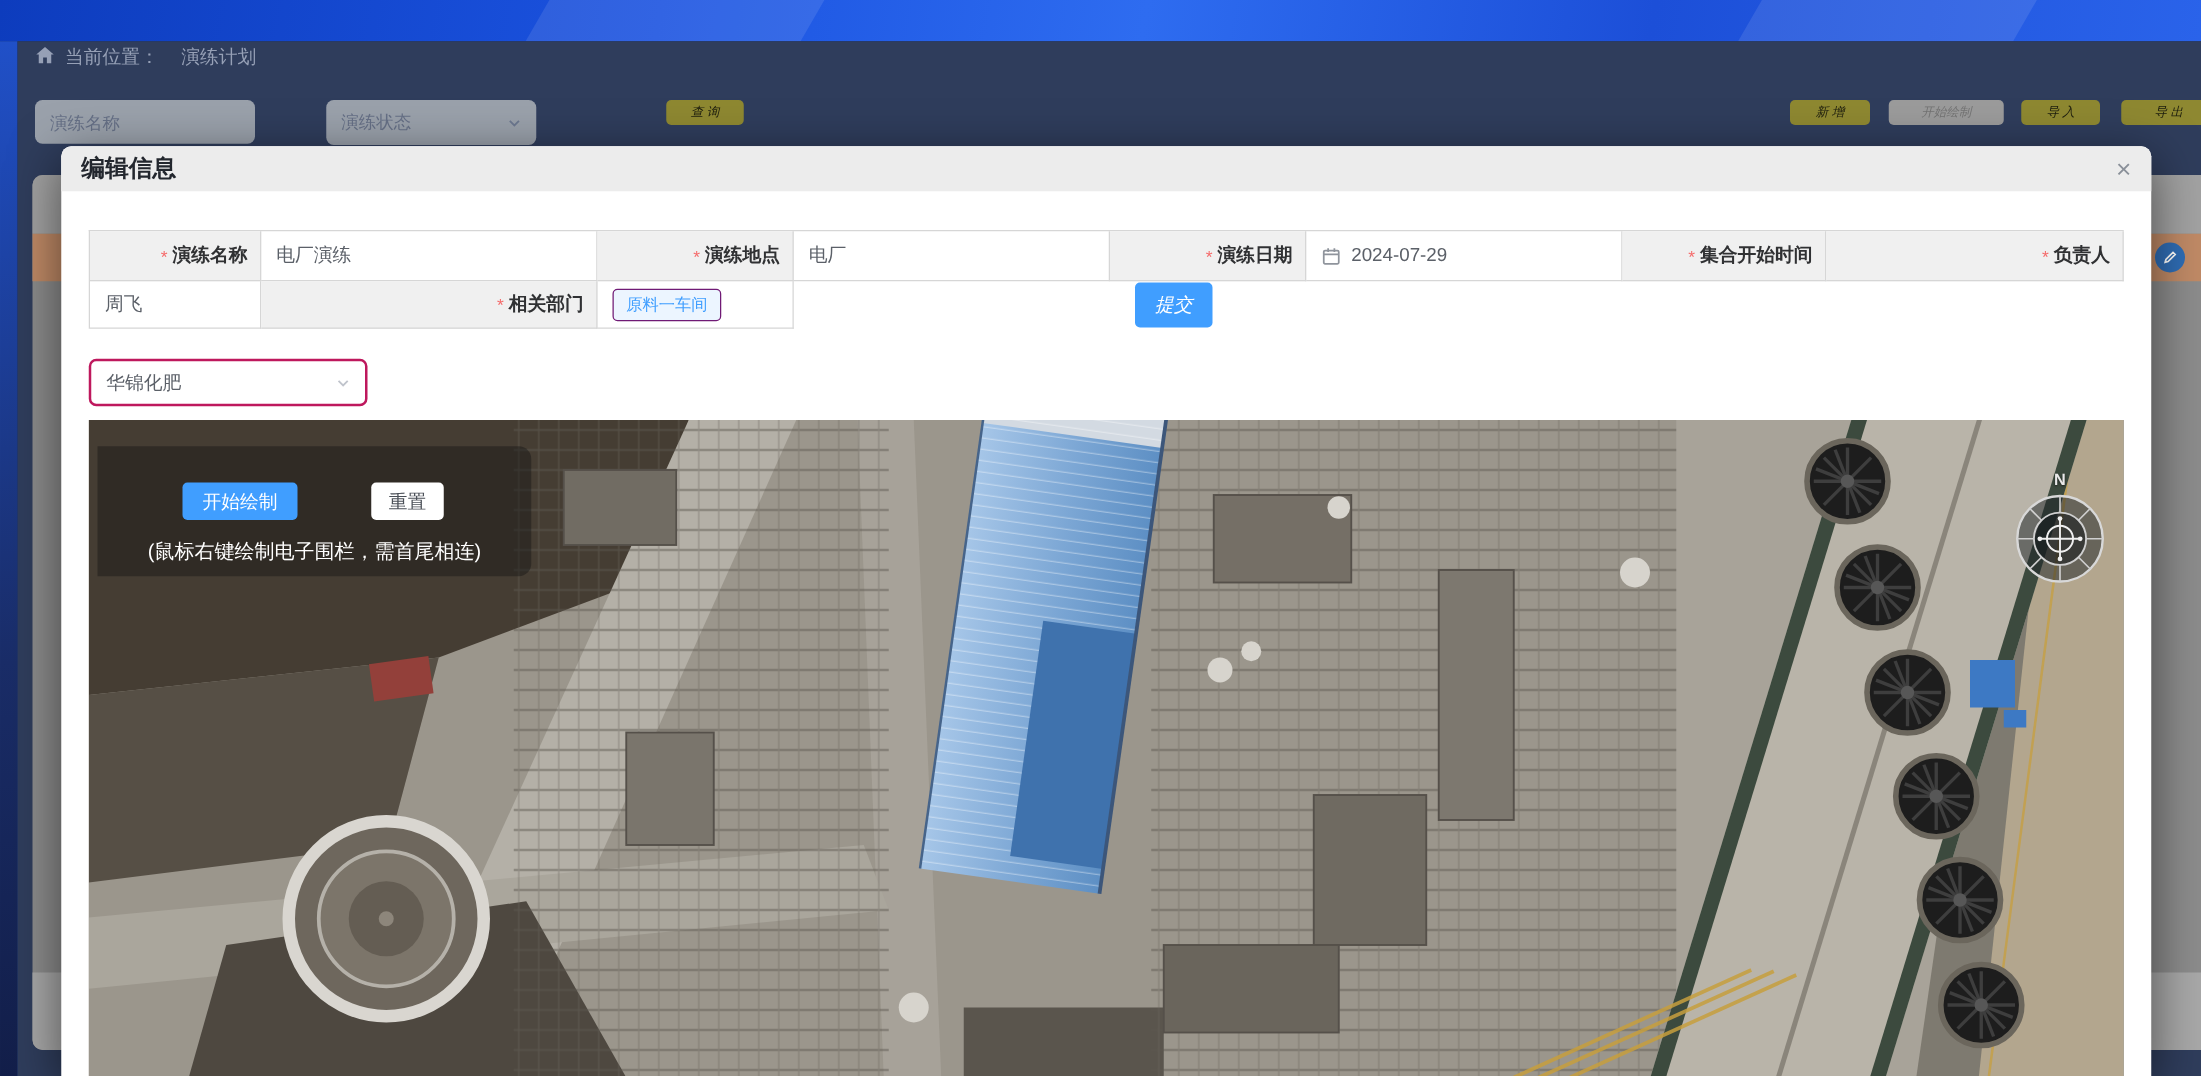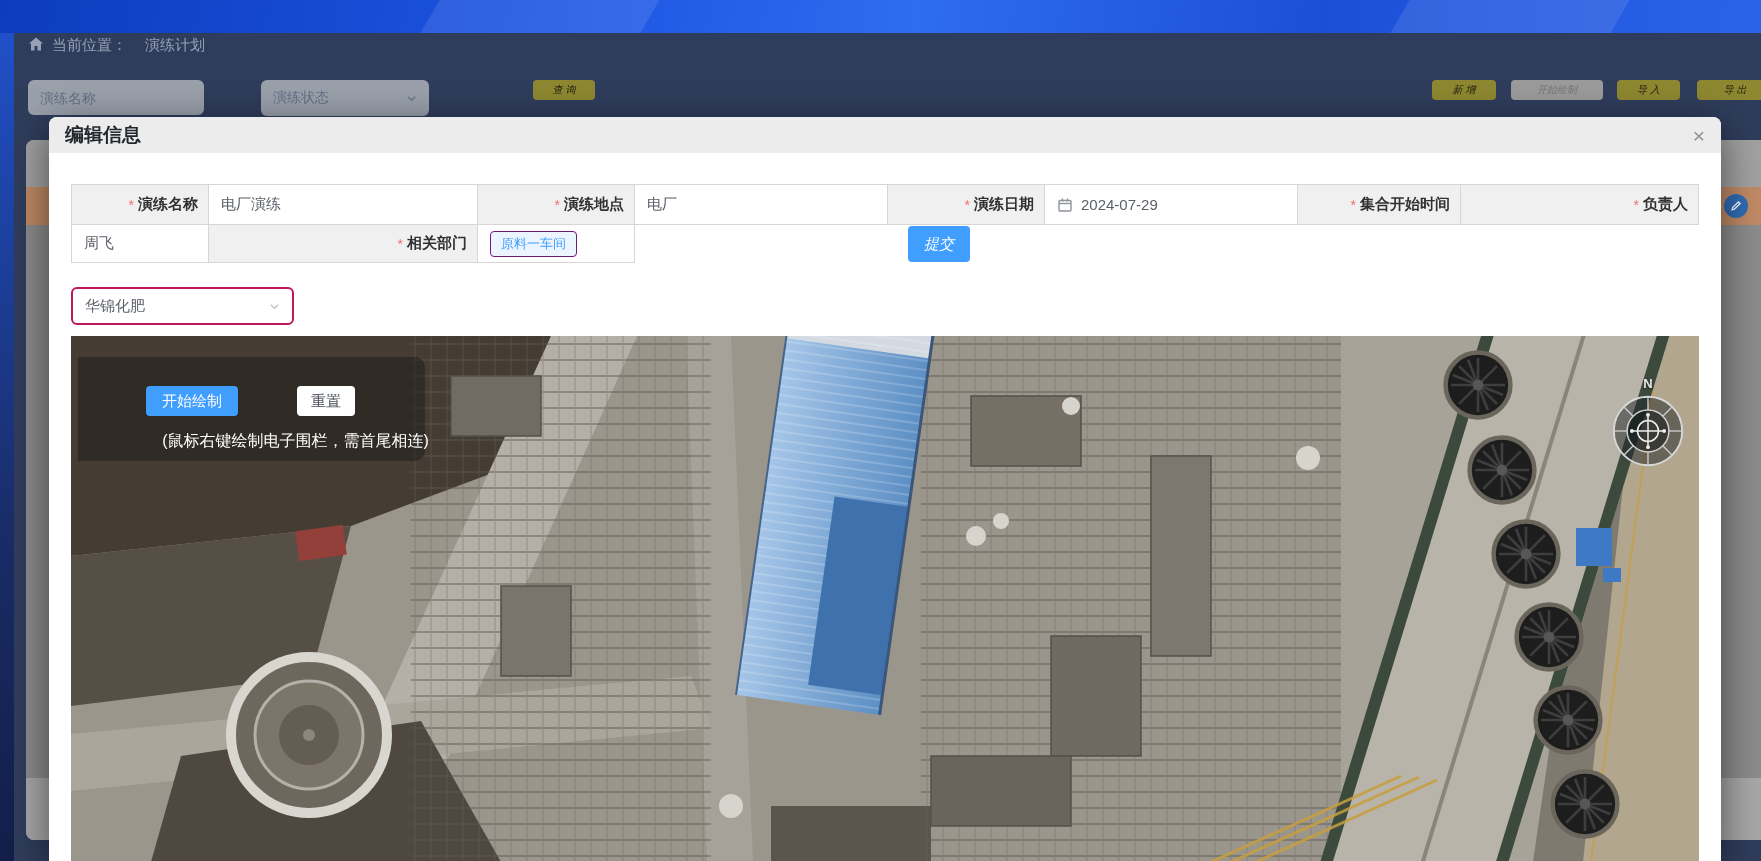--- a/index.html
+++ b/index.html
@@ -72,21 +72,21 @@
 
   .map-area { position:relative; margin-top:11px; width:1628px; height:526px; overflow:hidden; background:#9b968c; cursor:crosshair; }
   .map-svg { position:absolute; left:0; top:0; }
 
   .draw-panel { position:absolute; left:7px; top:21px; width:347px; height:104px; background:rgba(18,18,20,.42);
     border-radius:0 10px 10px 0;padding-left:28px; }
   .btn-draw { position:absolute; left:68px; top:29px; width:92px; height:30px; background:#409eff; color:#fff;
     border:none; border-radius:4px; font-size:15px; font-family:inherit; cursor:pointer; }
   .btn-reset { position:absolute; left:219px; top:29px; width:58px; height:30px; background:#fff; color:#4a4f57;
     border:none; border-radius:4px; font-size:15px; font-family:inherit; cursor:pointer; }
-  .draw-hint { position:absolute; left:0; top:74px; width:100%; text-align:center; color:#fff; font-size:16px;margin-left:44px; }
+  .draw-hint { position:absolute; left:0; top:74px; width:100%; text-align:center; color:#fff; font-size:16px; }
 
   .compass { position:absolute; left:1537px; top:40px; width:80px; text-align:center; cursor:pointer; }
   .compass .n { color:#e9e9e9; font-size:13px; font-weight:700; text-shadow:0 1px 2px rgba(0,0,0,.6); display:block; margin-bottom:2px; }
 </style>
 </head>
 <body>
 
 <div class="stage">
 
   <div class="topbar">

